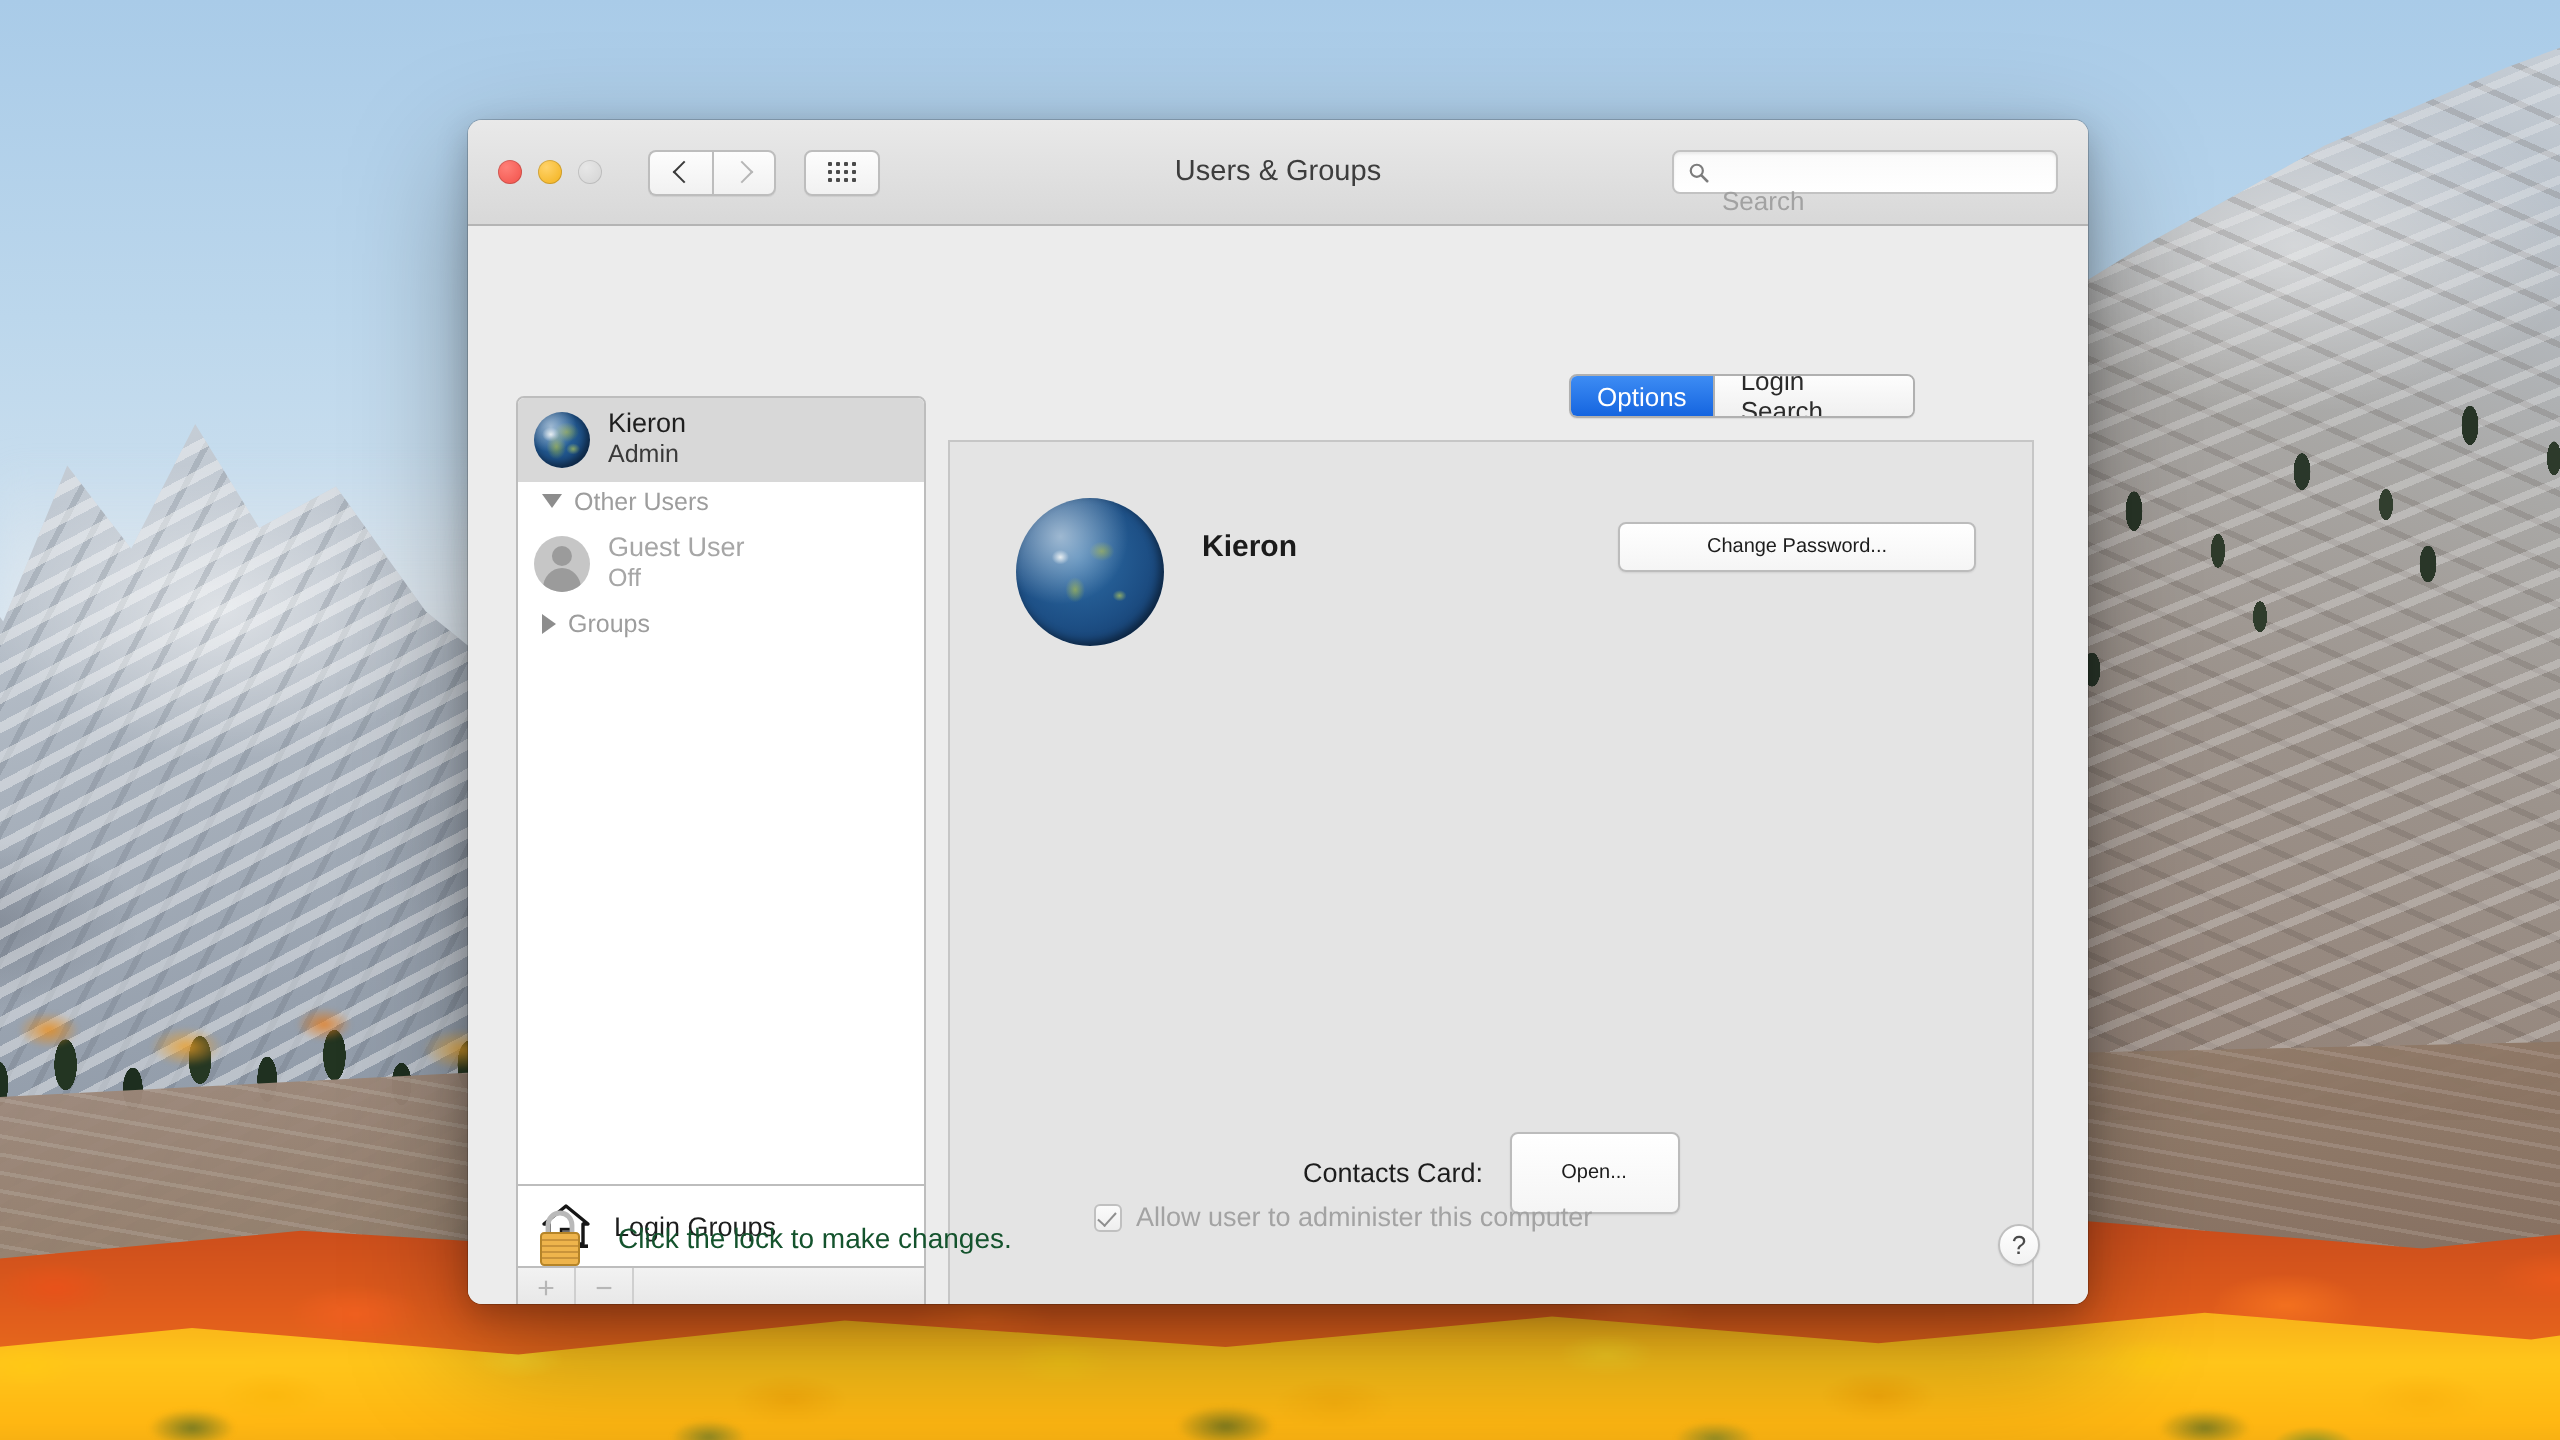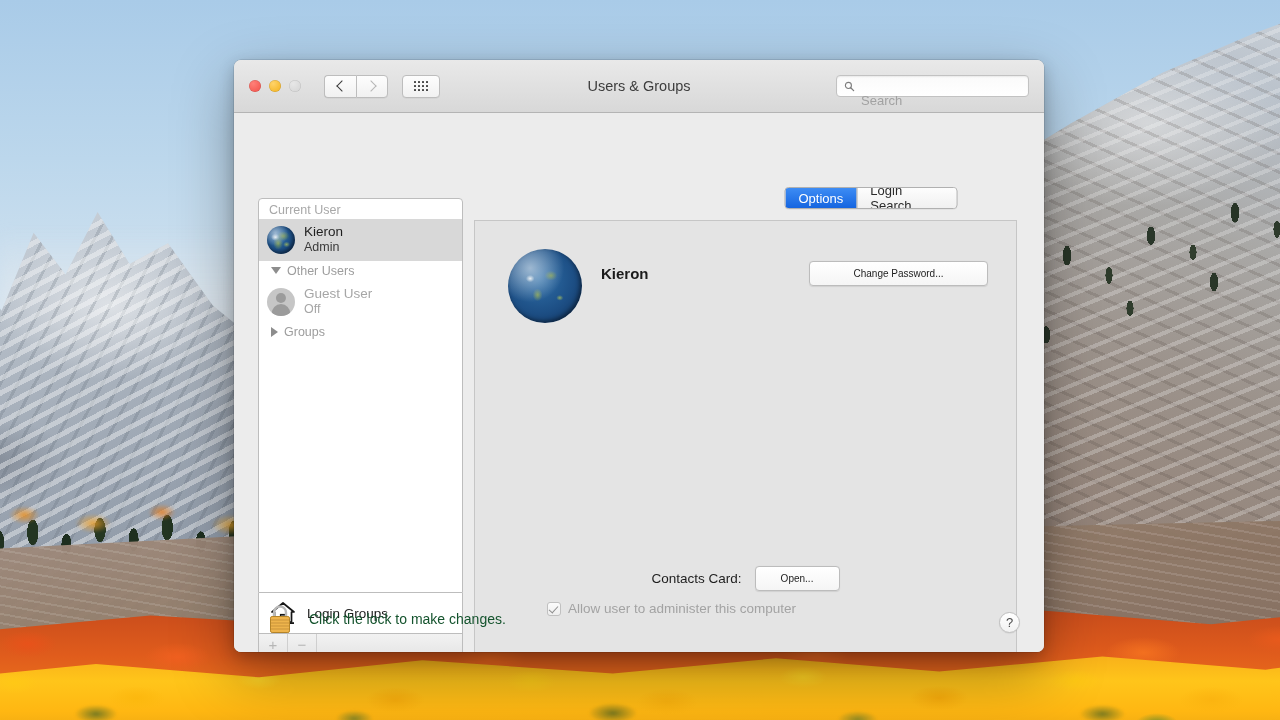--- a/index.html
+++ b/index.html
@@ -337,21 +337,21 @@
     display:flex; align-items:center; justify-content:center;
     box-shadow: 0 .5px 1px rgba(0,0,0,.09);
   }
   #change-pw { position:absolute; right: 28px; top: 40px; width: 179px; height: 25px; }
 
   #contacts-row {
     position:absolute; left: 0; right: 0; top: 345px;
     display:flex; align-items:center; justify-content:center; gap: 13px;
   }
   #contacts-label { font-size: 13.5px; color:#1d1d1d; }
-  #open-btn { width: 85px; height: 25px; }
+  #open-btn { width: 85px; height: 41px; }
 
   #admin-row {
     position:absolute; left: 36px; top: 380px;
     display:flex; align-items:center; gap: 7px; margin-left: 36px;
   }
   .checkbox {
     width: 14px; height: 14px; border-radius: 3px;
     background: linear-gradient(180deg,#fbfbfb,#eeeeee);
     border: 1px solid #c0c0c0; position:relative;
   }
@@ -440,21 +440,20 @@
     </div>
 
     <div id="body">
 
       <div id="segmented">
         <div class="seg active">Options</div>
         <div class="seg inactive">Login Search</div>
       </div>
 
       <div id="sidebar">
-        <div class="sb-group-hdr">Current User</div>
 
         <div class="sb-row sel">
           <div class="sb-avatar earth"></div>
           <div class="sb-names">
             <div class="sb-name">Kieron</div>
             <div class="sb-sub">Admin</div>
           </div>
         </div>
 
         <div class="sb-disc">

